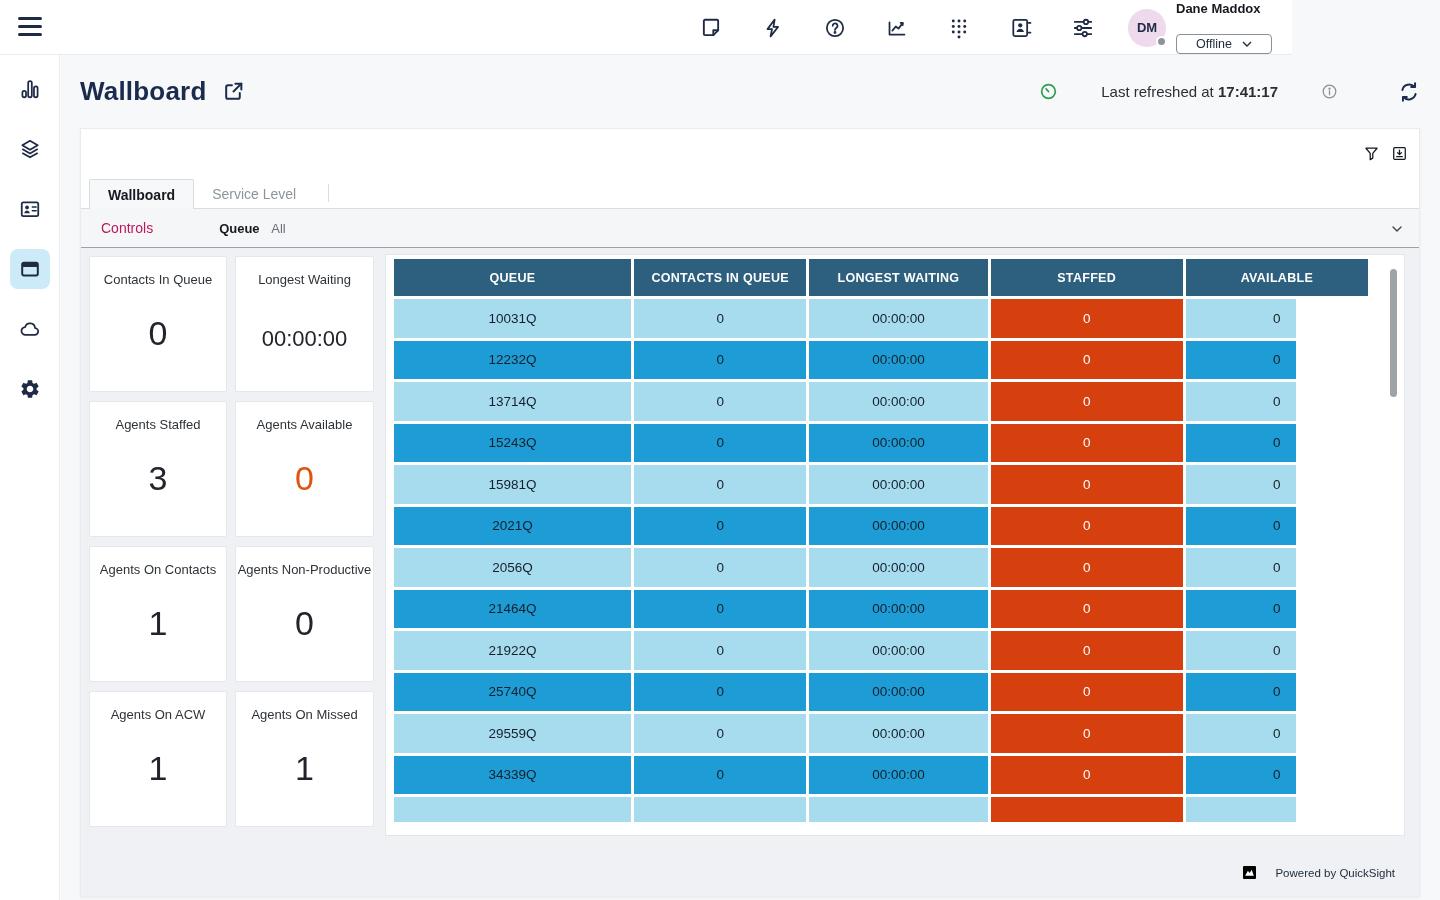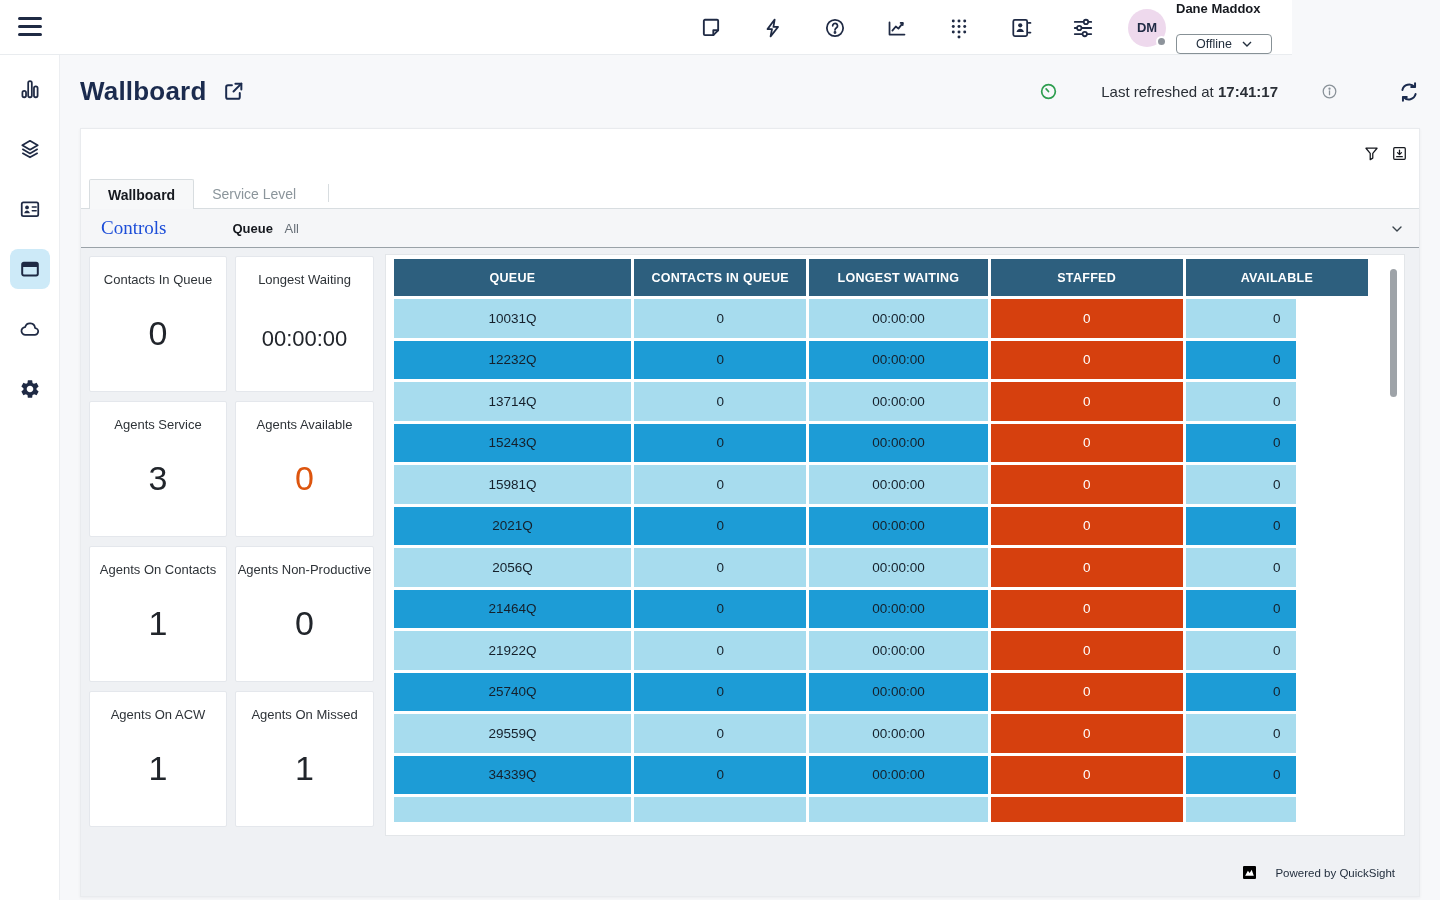--- a/index.html
+++ b/index.html
@@ -64,21 +64,21 @@
   .export-btn { right: 11px; }
 
   .qs-tabs { height: 30px; border-bottom: 1px solid #d8dde0; padding-left: 8px; display: flex; align-items: flex-end; }
   .tab { height: 29px; display: flex; align-items: center; padding: 0 18px; font-size: 14px; color: #8b959b; cursor: pointer; }
   .tab.active { background: #f7f8f9; border: 1px solid #d8dde0; border-bottom: none; margin-bottom: -1px; height: 30px;
                 font-weight: bold; color: #16191f; border-radius: 2px 2px 0 0; }
   .tab-divider { width: 1px; height: 18px; background: #d8dde0; margin: 0 0 6px 14px; }
 
   .qs-controls { height: 39px; background: #f5f6f8; border-bottom: 1px solid #9aa2a8;
                  display: flex; align-items: center; padding: 0 20px; position: relative; }
-  .controls-label { font-size: 19px; color: #1d4ed8; font-family: Liberation Serif, serif; }
+  .controls-label { font-size: 14px; color: #be185d; }
   .ctrl-filter { margin-left: 66px; font-size: 13px; }
   .ctrl-filter b { font-weight: bold; }
   .ctrl-filter .val { color: #687078; margin-left: 8px; }
   .controls-chevron { position: absolute; right: 14px; top: 12px; cursor: pointer; }
 
   .qs-sheet { flex: 1; background: #eff1f4; position: relative; }
 
   
   .kpi-grid { position: absolute; left: 8px; top: 8px; display: grid;
               grid-template-columns: 138px 139px; grid-auto-rows: 136px; gap: 9px 8px; }
@@ -318,21 +318,21 @@
             <div class="kpi-label">Contacts In Queue</div>
             <div class="kpi-value">0</div>
           </div>
 
           <div class="kpi-card">
             <div class="kpi-label">Longest Waiting</div>
             <div class="kpi-value small">00:00:00</div>
           </div>
 
           <div class="kpi-card">
-            <div class="kpi-label">Agents Service</div>
+            <div class="kpi-label">Agents Staffed</div>
             <div class="kpi-value">3</div>
           </div>
 
           <div class="kpi-card">
             <div class="kpi-label">Agents Available</div>
             <div class="kpi-value orange">0</div>
           </div>
 
           <div class="kpi-card">
             <div class="kpi-label">Agents On Contacts</div>

